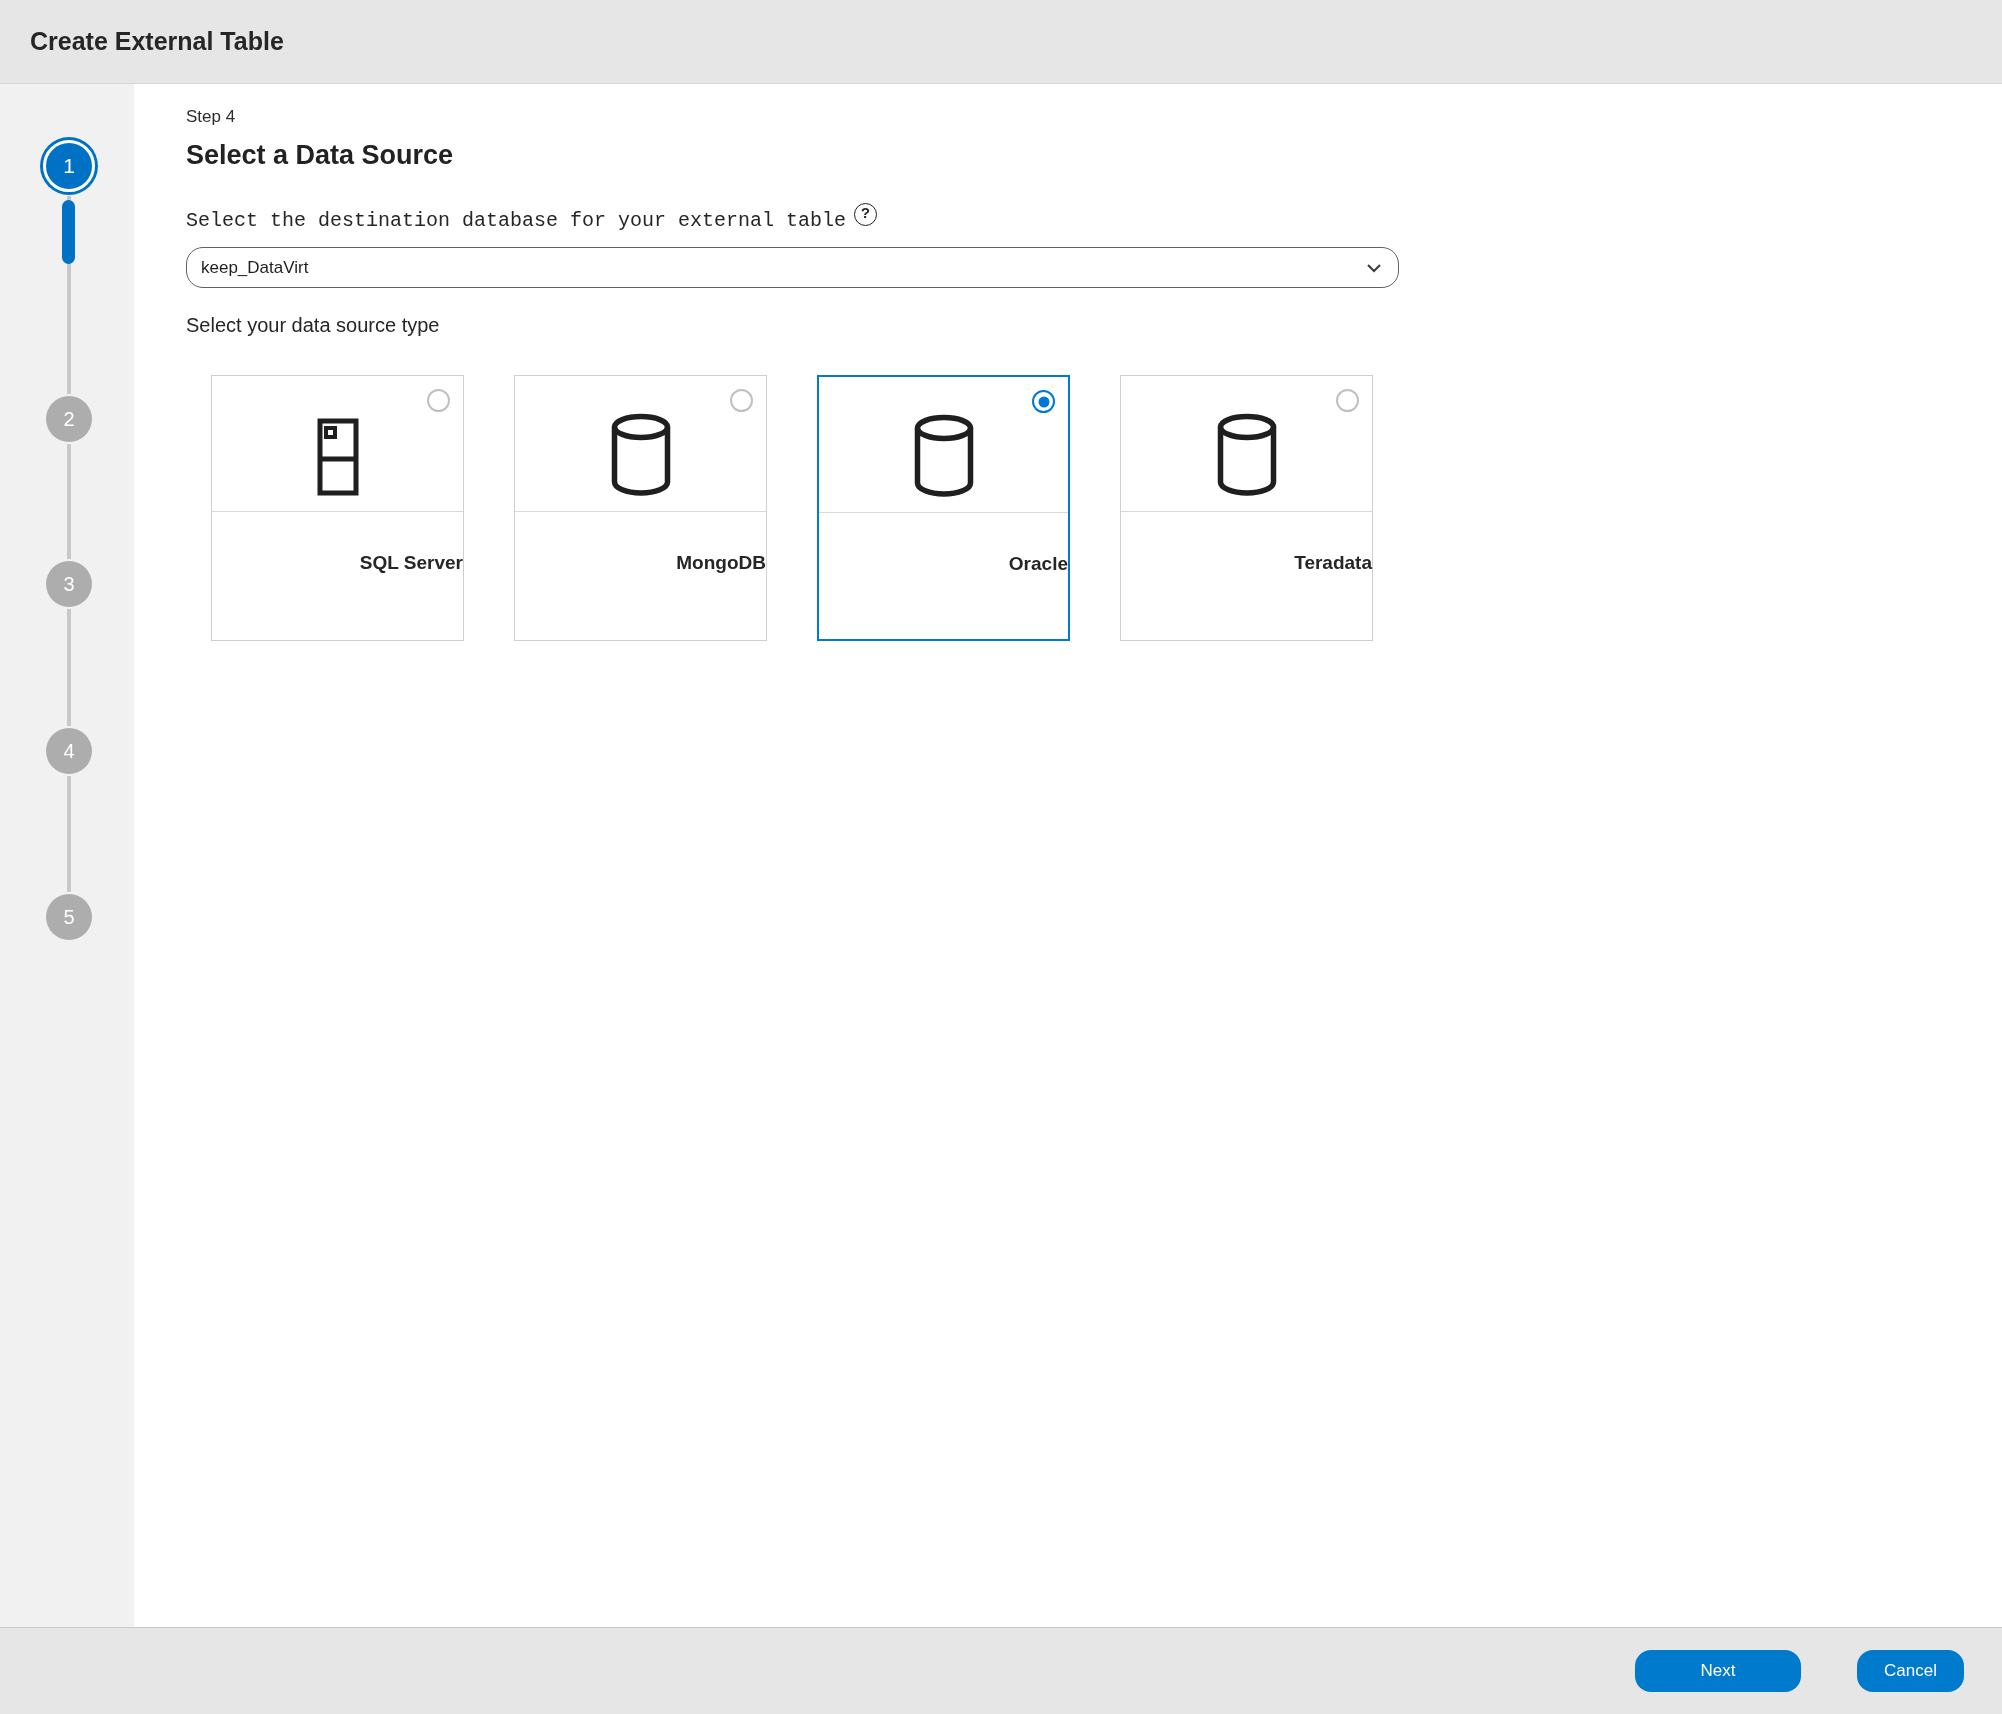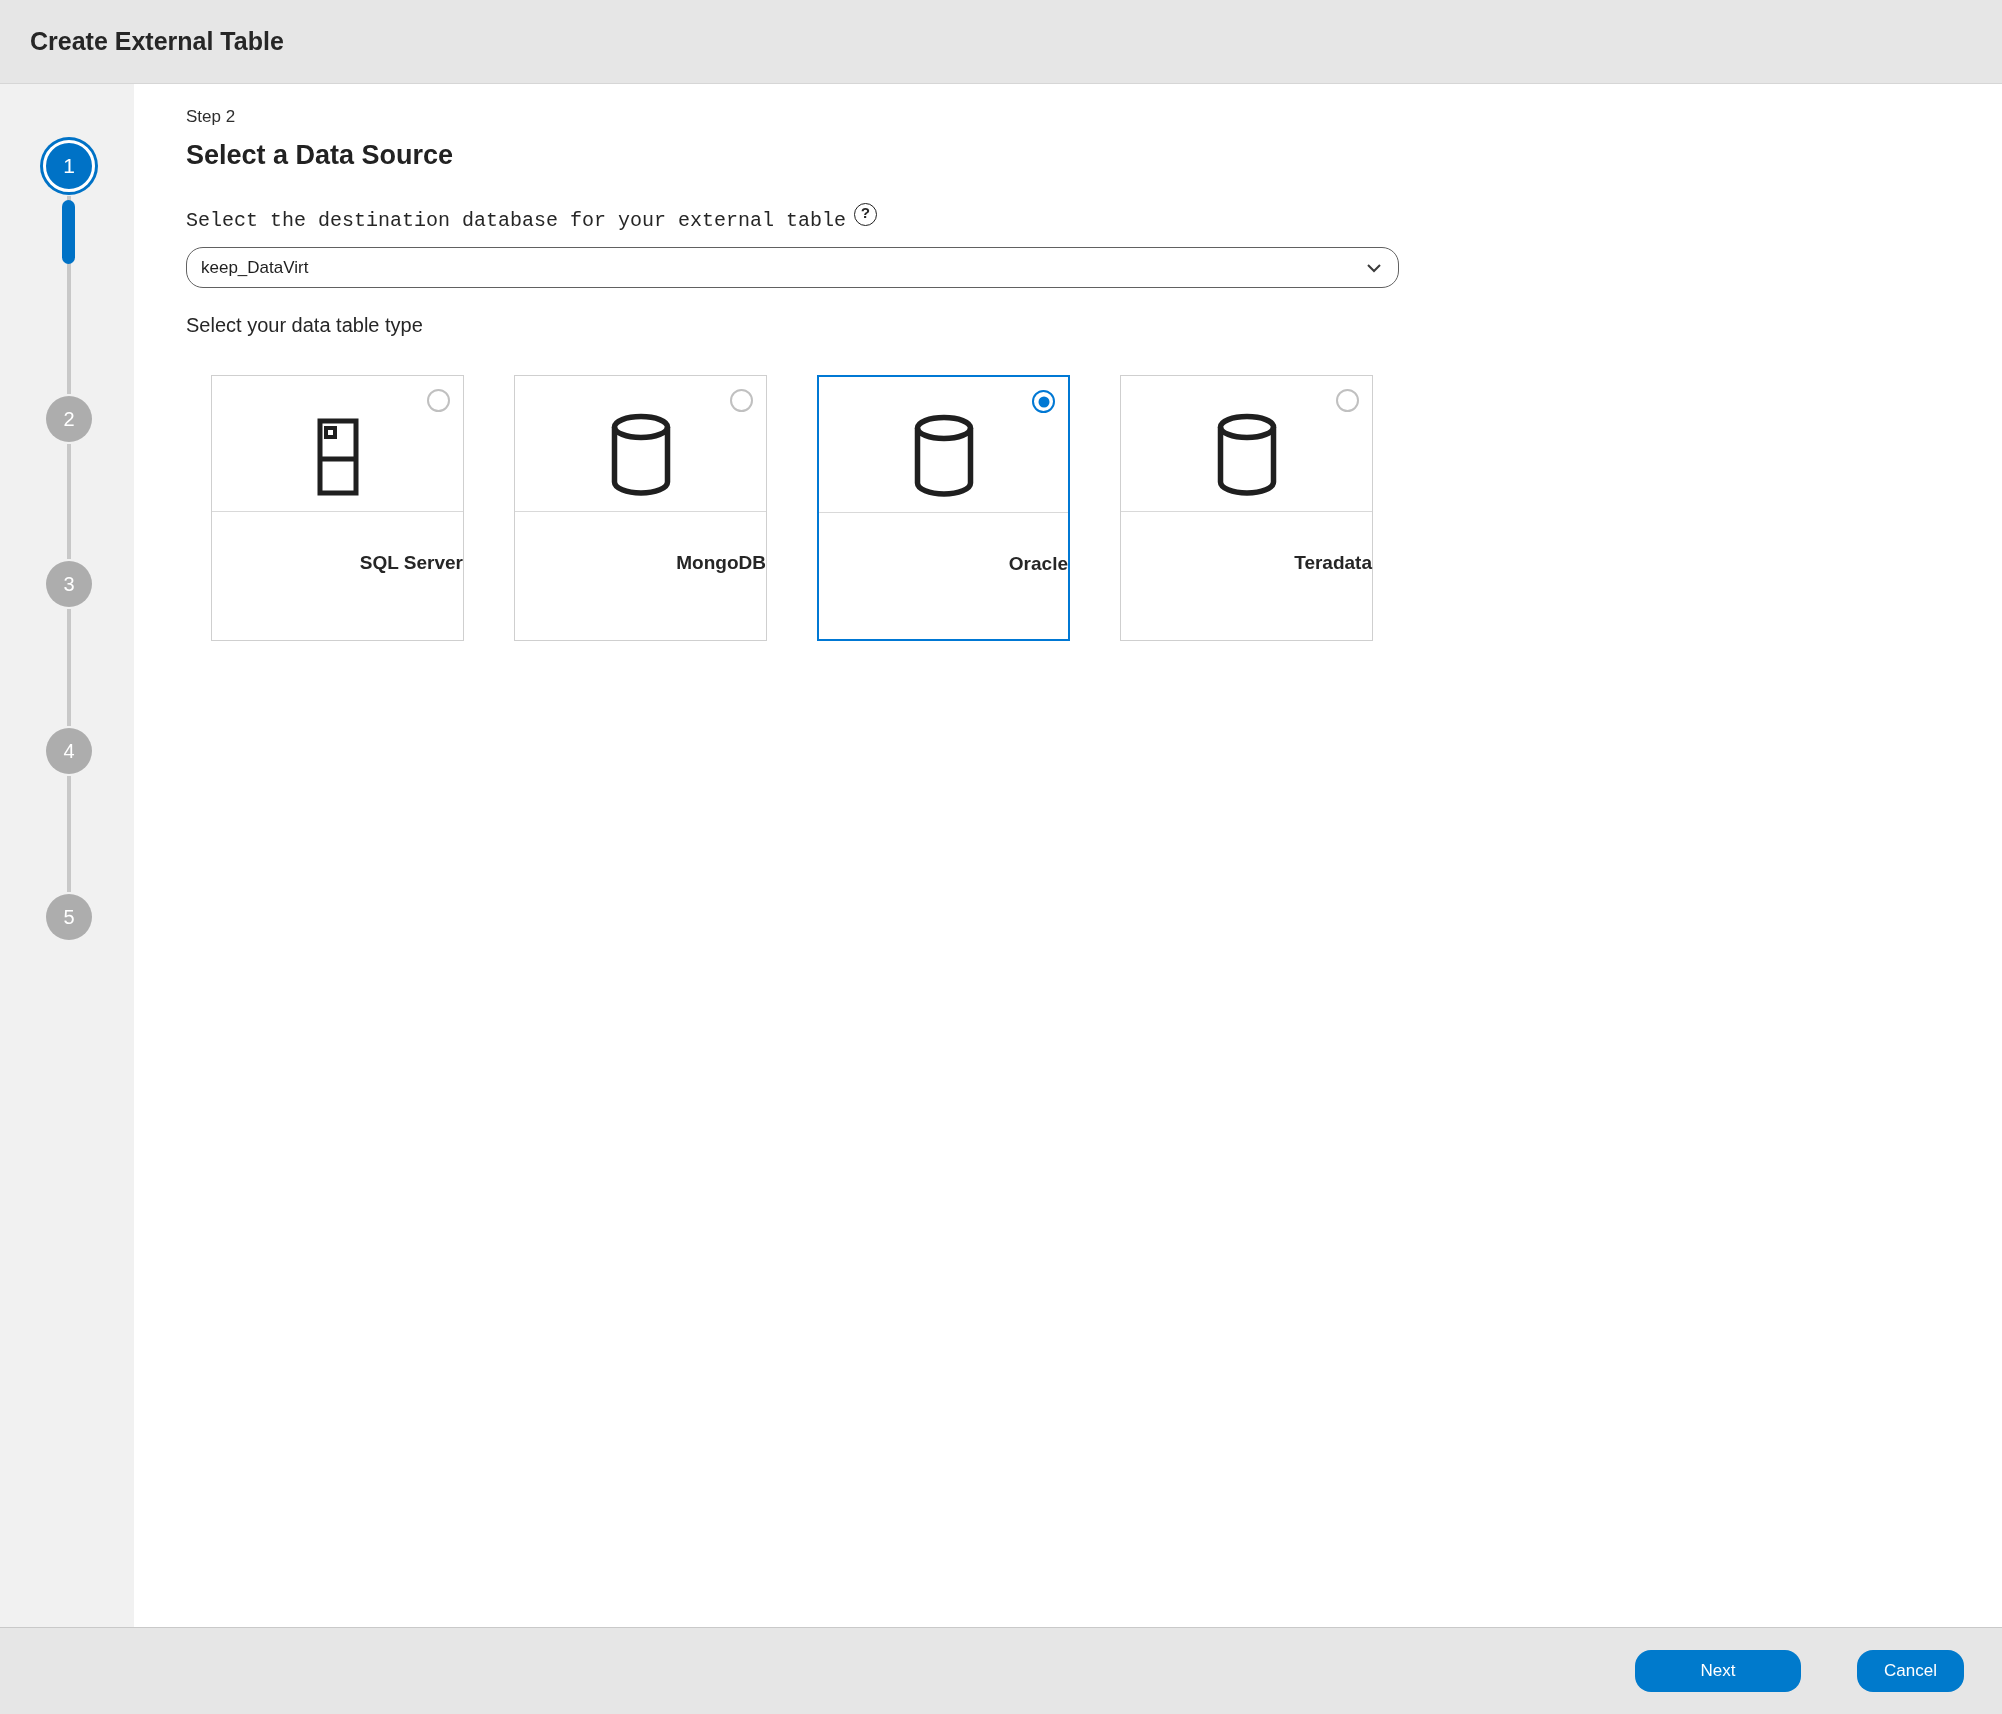--- a/index.html
+++ b/index.html
@@ -283,38 +283,38 @@
     </div>
     <div class="step-circle step-4">
       <span>4</span>
     </div>
     <div class="step-circle step-5">
       <span>5</span>
     </div>
   </div>
 
   <div class="content">
-    <div class="step-label">Step 2</div>
+    <div class="step-label">Step 4</div>
     <div class="page-title">Select a Data Source</div>
 
     <div class="db-label-row">
       <span>Select the destination database for your external table</span>
       <span class="help-icon">?</span>
     </div>
 
     <div class="dropdown">
       <span class="dropdown-value">keep_DataVirt</span>
       <span style="display:inline-flex;">
         <svg width="20" height="20" viewBox="0 0 20 20" fill="none">
           <path d="M4 7 L10 13 L16 7" stroke="#3b3b3b" stroke-width="2" fill="none"></path>
         </svg>
       </span>
     </div>
 
-    <div class="source-type-label">Select your data table type</div>
+    <div class="source-type-label">Select your data source type</div>
 
     <div class="cards">
 
       <div class="card">
         <span class="radio"></span>
         <div class="card-icon-area">
           <span style="display:inline-flex;">
             <svg width="52" height="80" viewBox="0 0 52 80" fill="none" stroke="#1f1f1f" stroke-width="5">
               <rect x="8" y="4" width="36" height="72"></rect>
               <line x1="8" y1="42" x2="44" y2="42"></line>

